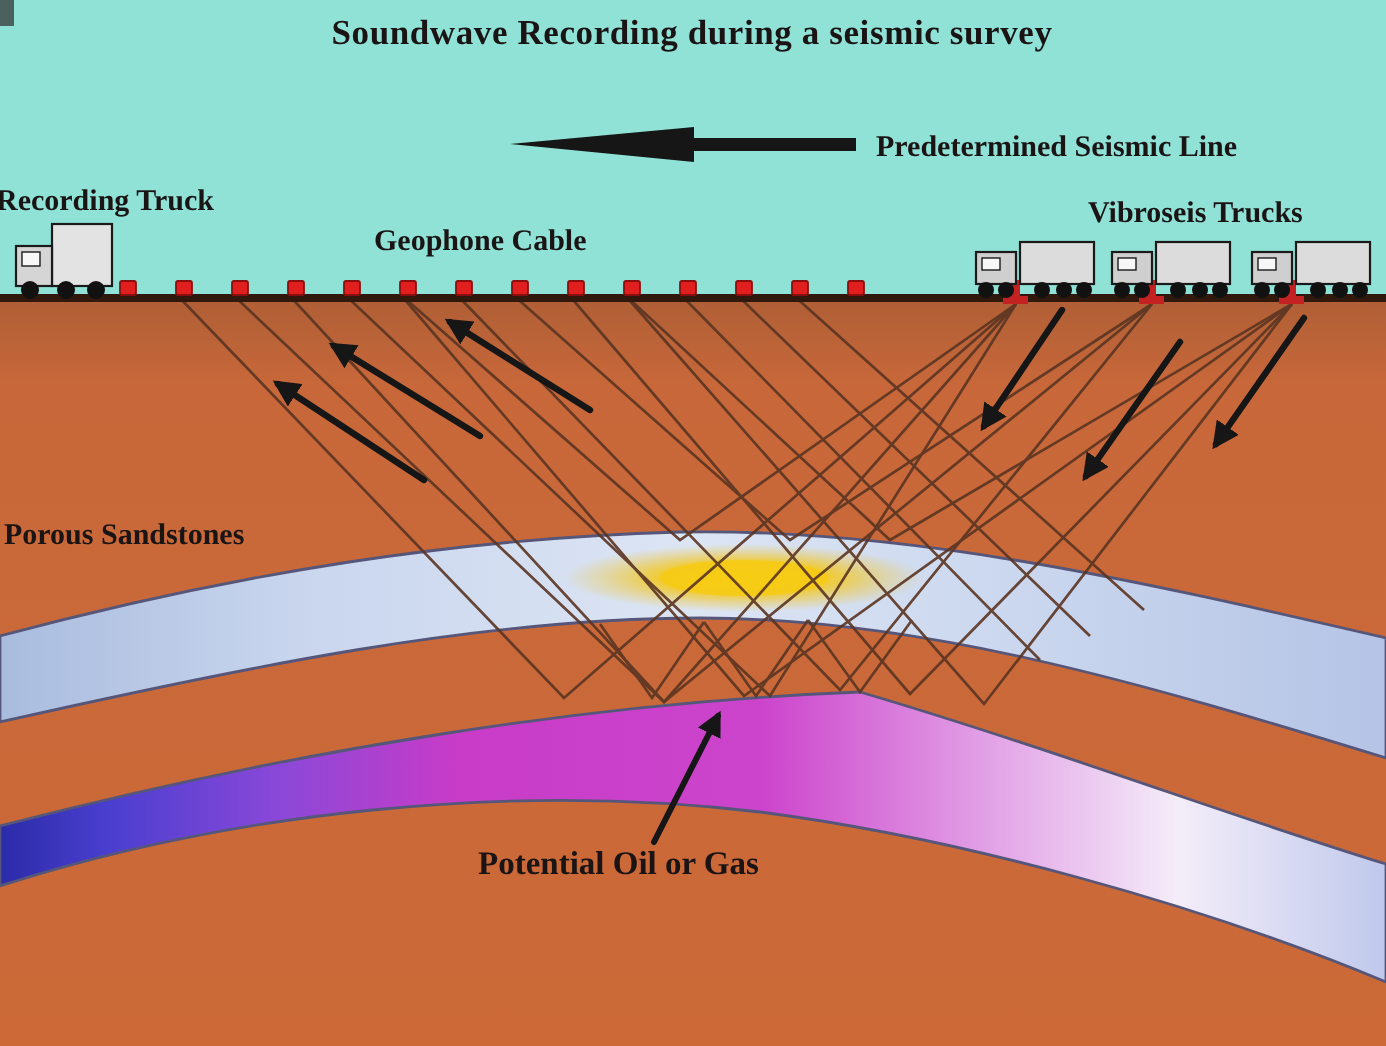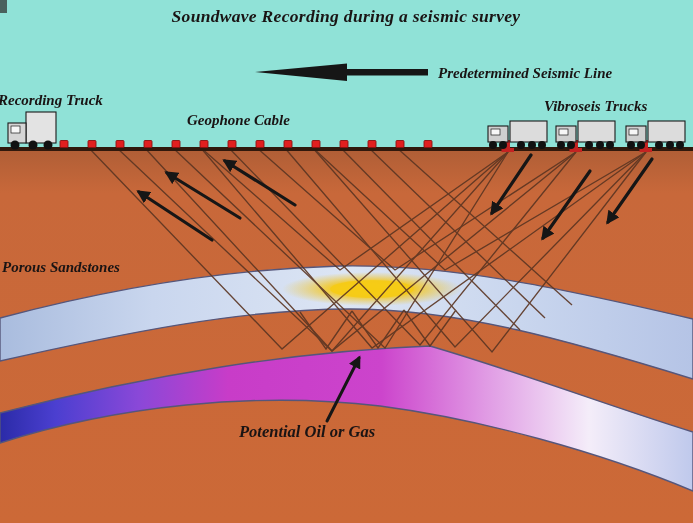--- a/index.html
+++ b/index.html
@@ -1,17 +1,17 @@
 <!DOCTYPE html>
 <html><head>
 <meta charset="utf-8">
 <style>
   html,body{margin:0;padding:0;background:#ffffff;}
   .stage{width:693px;height:523px;position:relative;overflow:hidden;
-         font-family:"Liberation Serif","DejaVu Serif",serif;font-style:italic;}
+         font-family:"Liberation Serif","DejaVu Serif",serif;}
   svg{display:block;}
   text{font-family:"Liberation Serif","DejaVu Serif",serif;font-weight:bold;fill:#1a1414;}
   .title-text{font-size:17.5px;letter-spacing:.3px;}
   .label-text{font-size:15px;}
   .label-text-lg{font-size:16.5px;}
 </style>
 </head>
 <body>
 
 <div class="stage">

